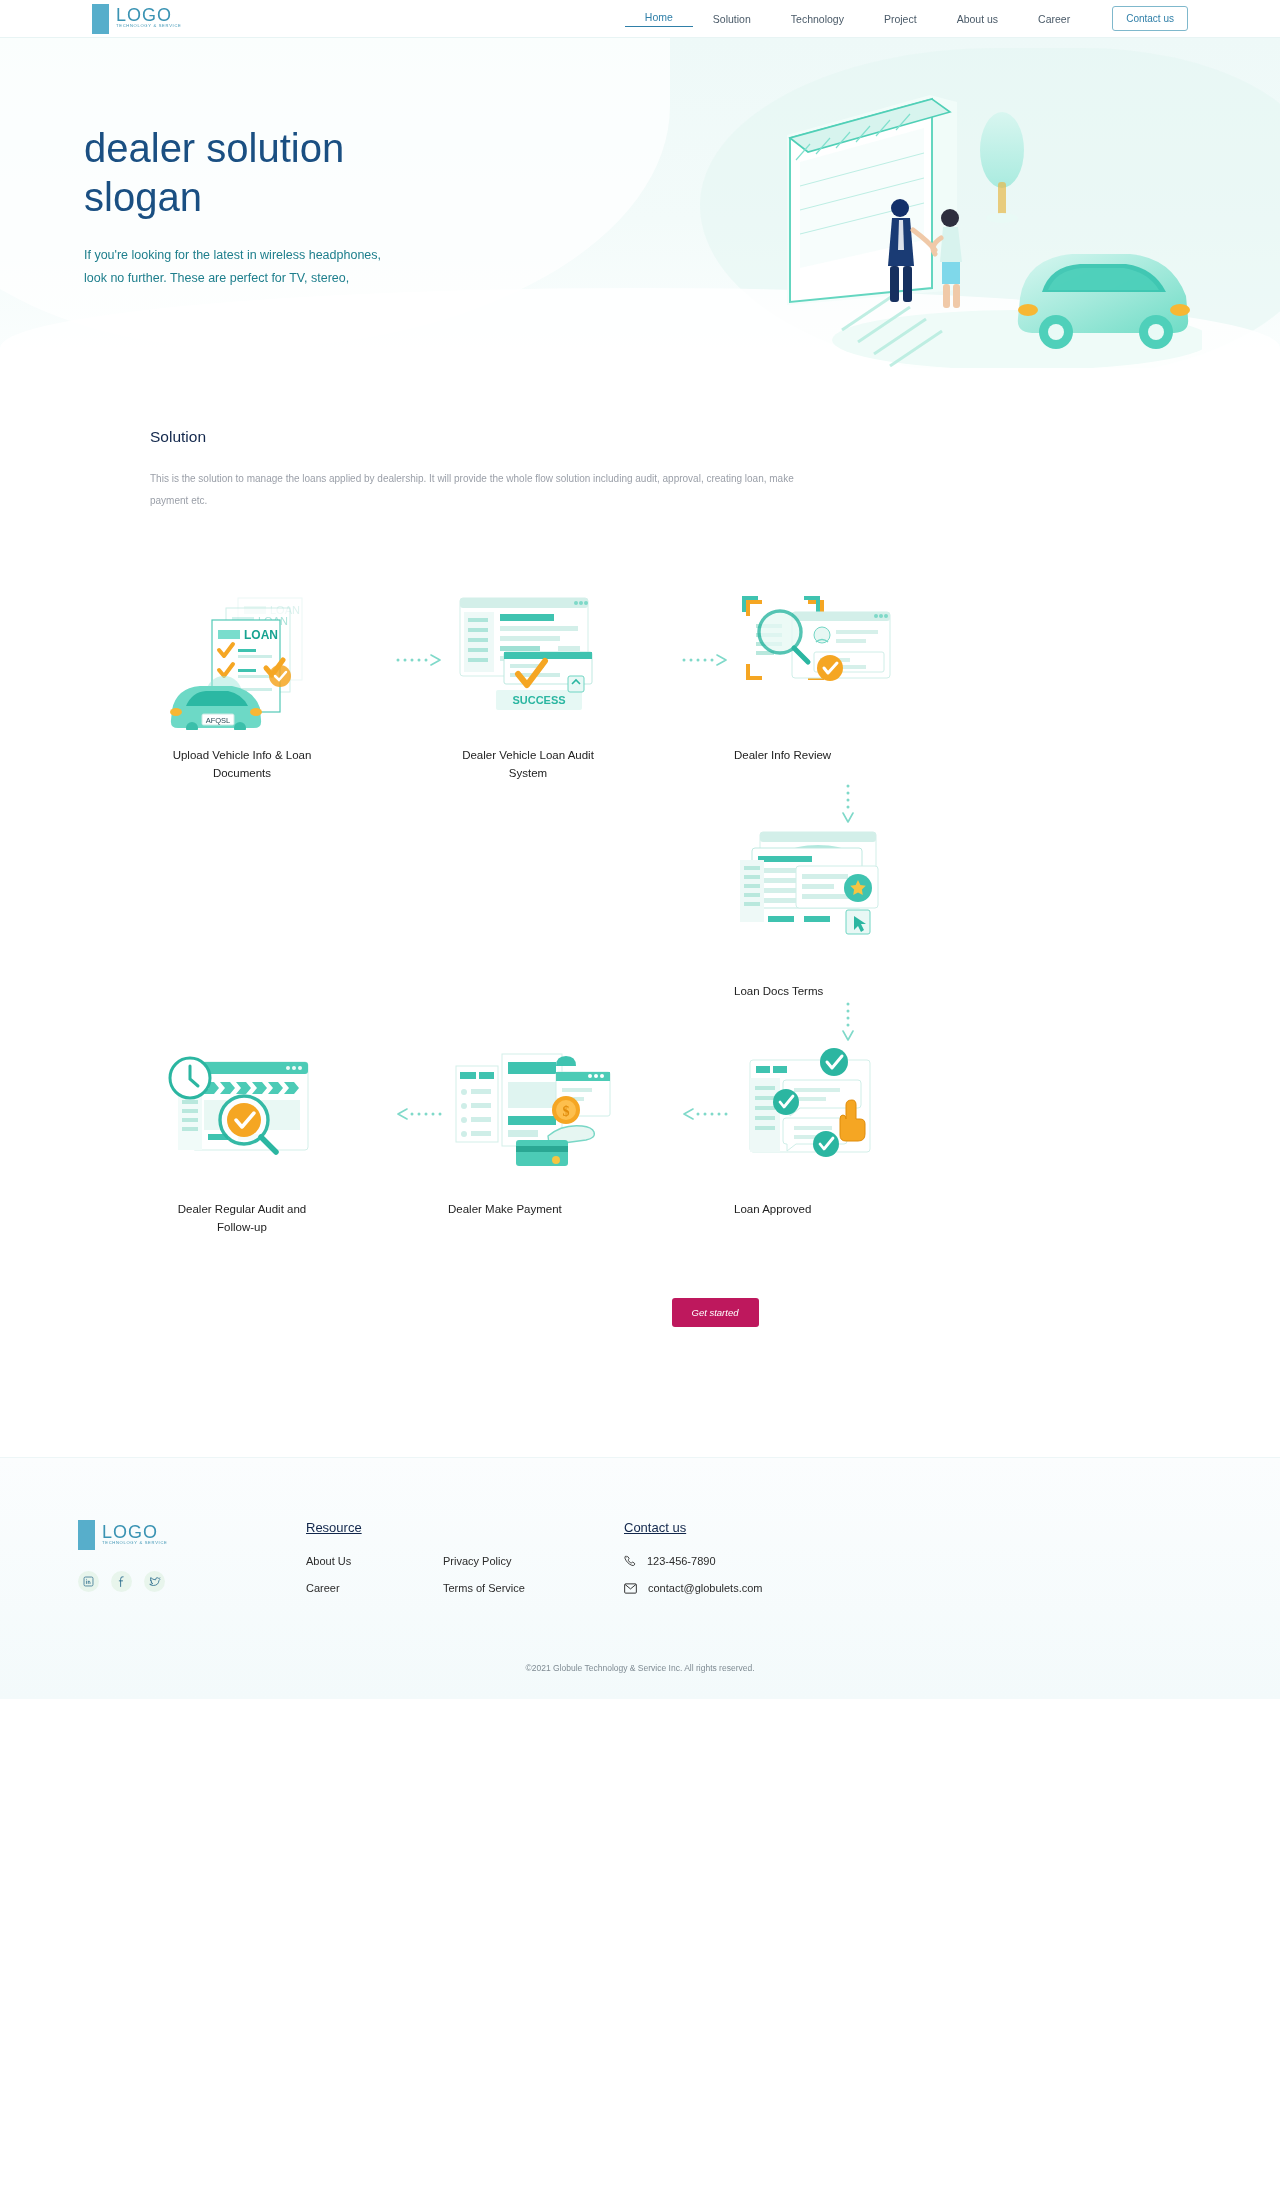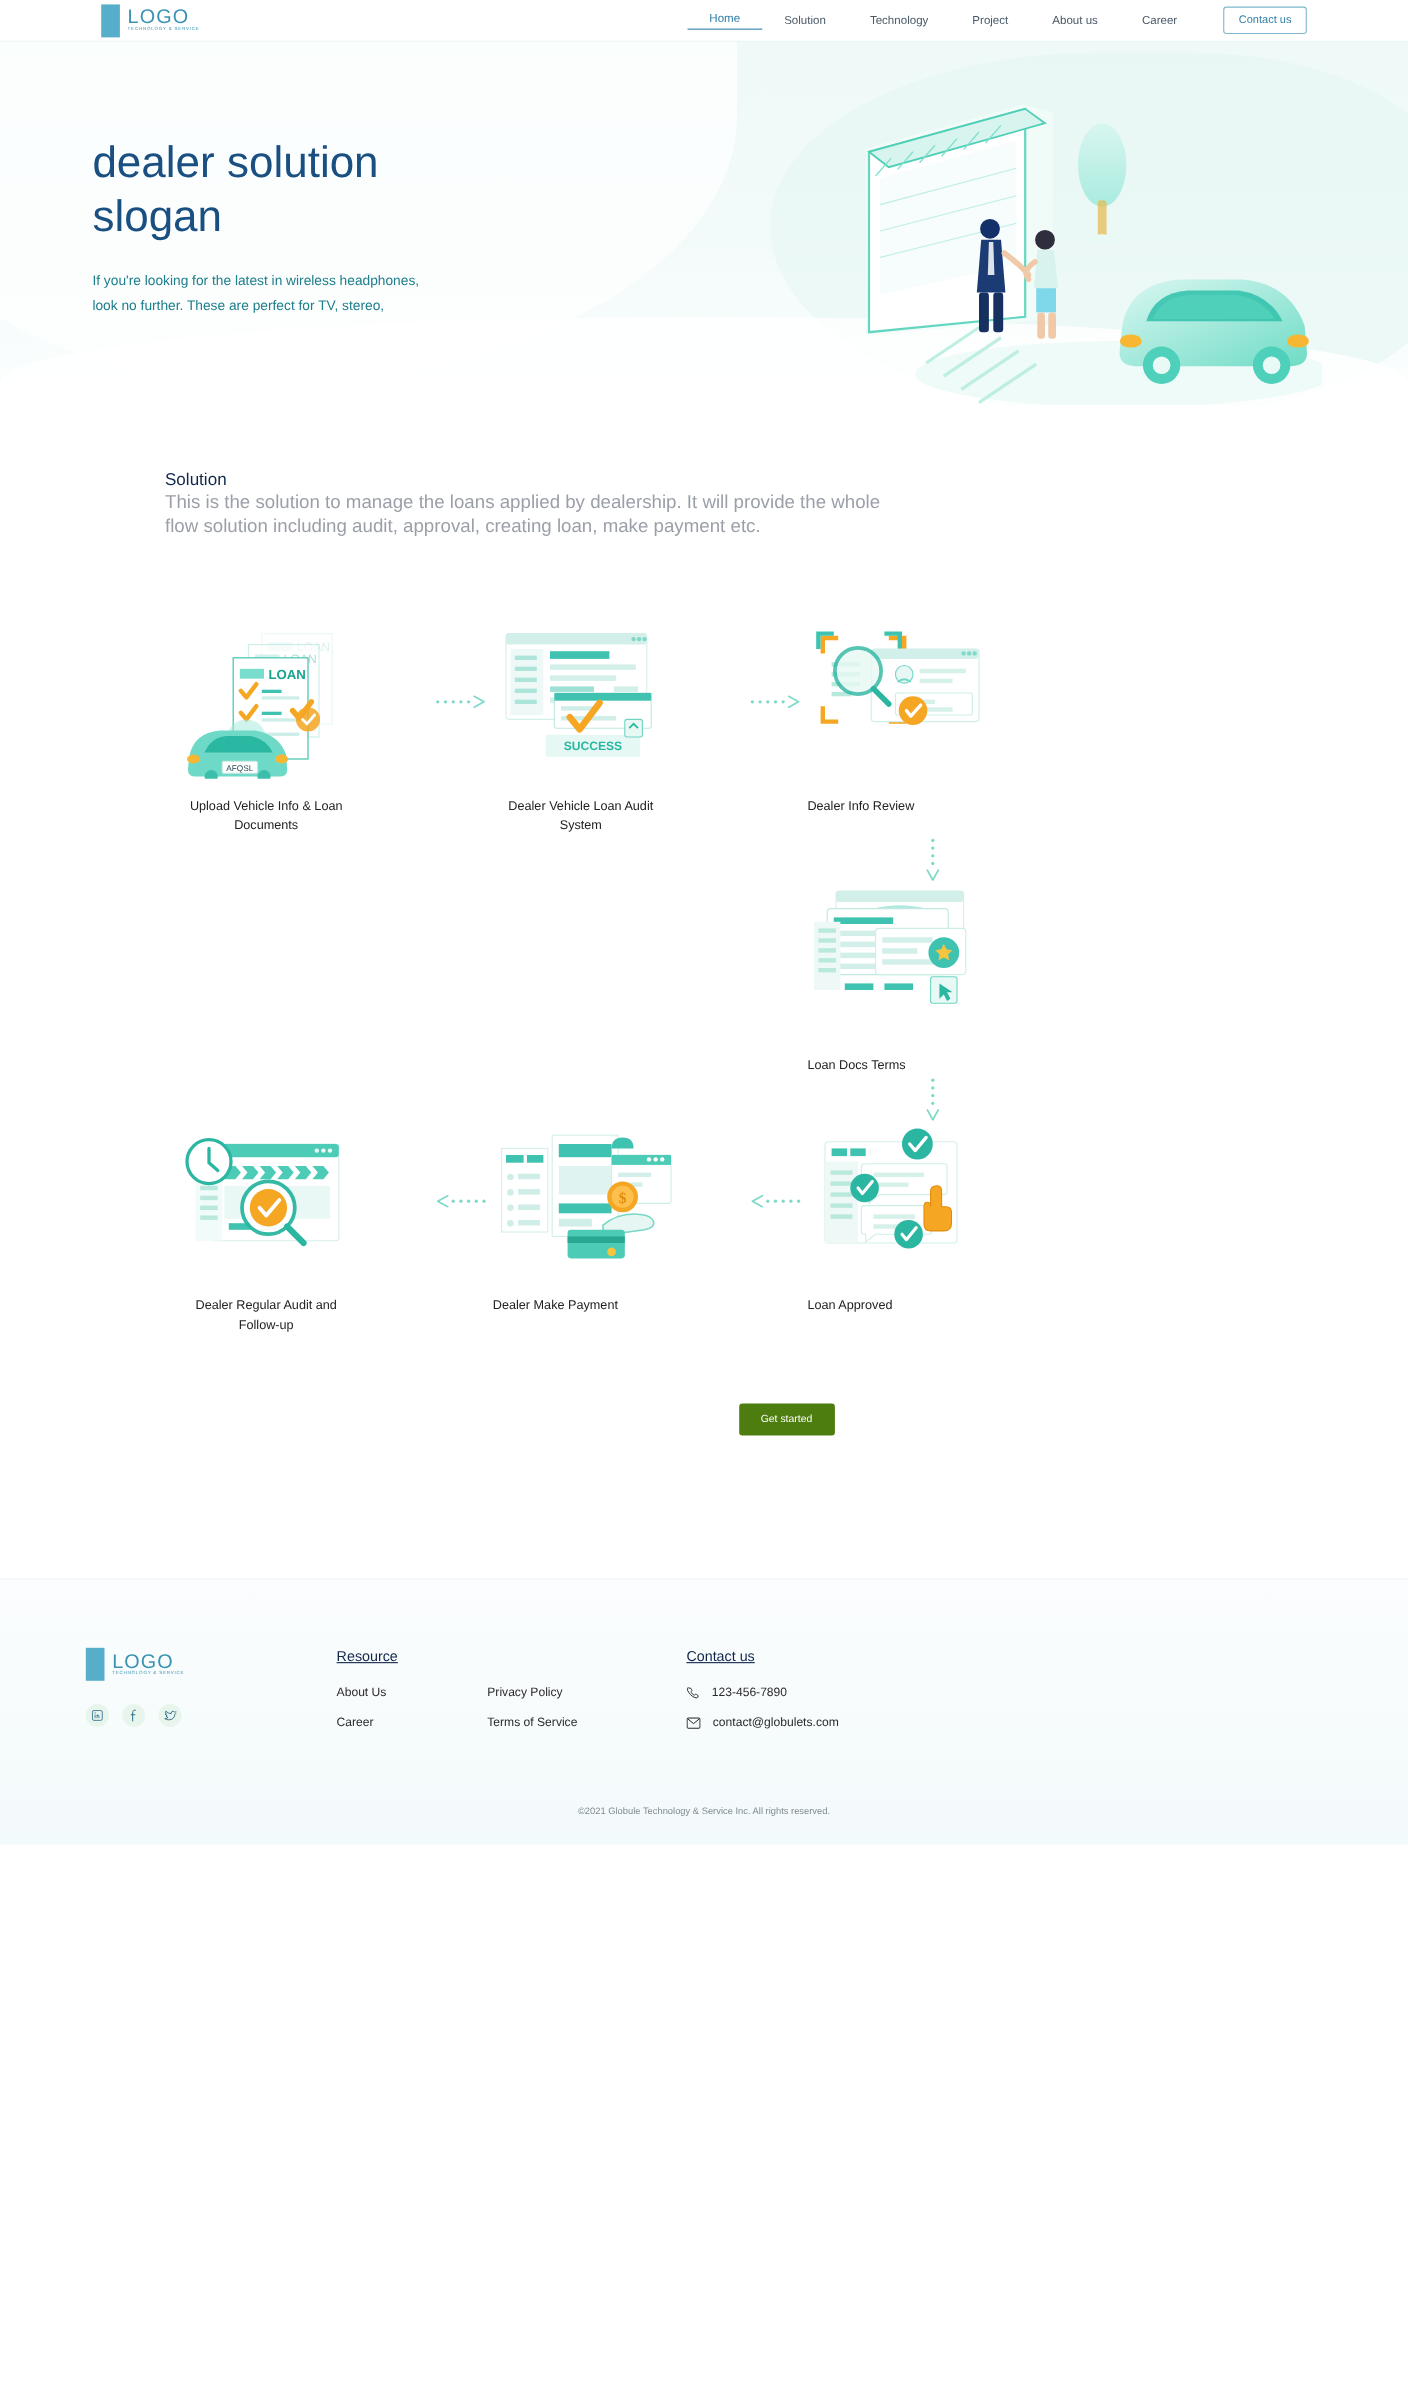--- a/index.html
+++ b/index.html
@@ -128,21 +128,22 @@
   }
 
   
   .section { padding-left: 150px; }
   .sec-title {
     font-size: 15.5px;
     color: #11264b;
     font-weight: 400;
   }
   .sec-body {
-    font-size: 17px;
+    margin-top: 22px;
+    font-size: 10px;
     line-height: 22px;
     color: #9a9fa8;
     max-width: 660px;
   }
 
   #solution { margin-top: 60px; }
   #process { margin-top: 78px; }
 
   
   .proc-wrap { margin-top: 40px; position: relative; }
@@ -182,28 +183,29 @@
     height: 44px;
     display: flex;
     align-items: center;
     justify-content: center;
   }
   .dotline { display: block; }
 
   
   .cta-wrap { display:flex; justify-content:center; margin-top: 62px; }
   .cta-btn {
-    background: #4d7c0f;
+    background: #be185d;
     color: #fff;
     border: none;
     border-radius: 3px;
     font-size: 9.5px;
     padding: 9px 20px;
     cursor: pointer;
     font-family: "Liberation Sans", sans-serif;
+    font-style: italic;
   }
 
   
   .footer {
     margin-top: 130px;
     background: linear-gradient(180deg,#fbfdfe 0%, #f3fafb 100%);
     padding-top: 62px;
     padding-bottom: 26px;
     border-top: 1px solid #edf6f7;
   }

